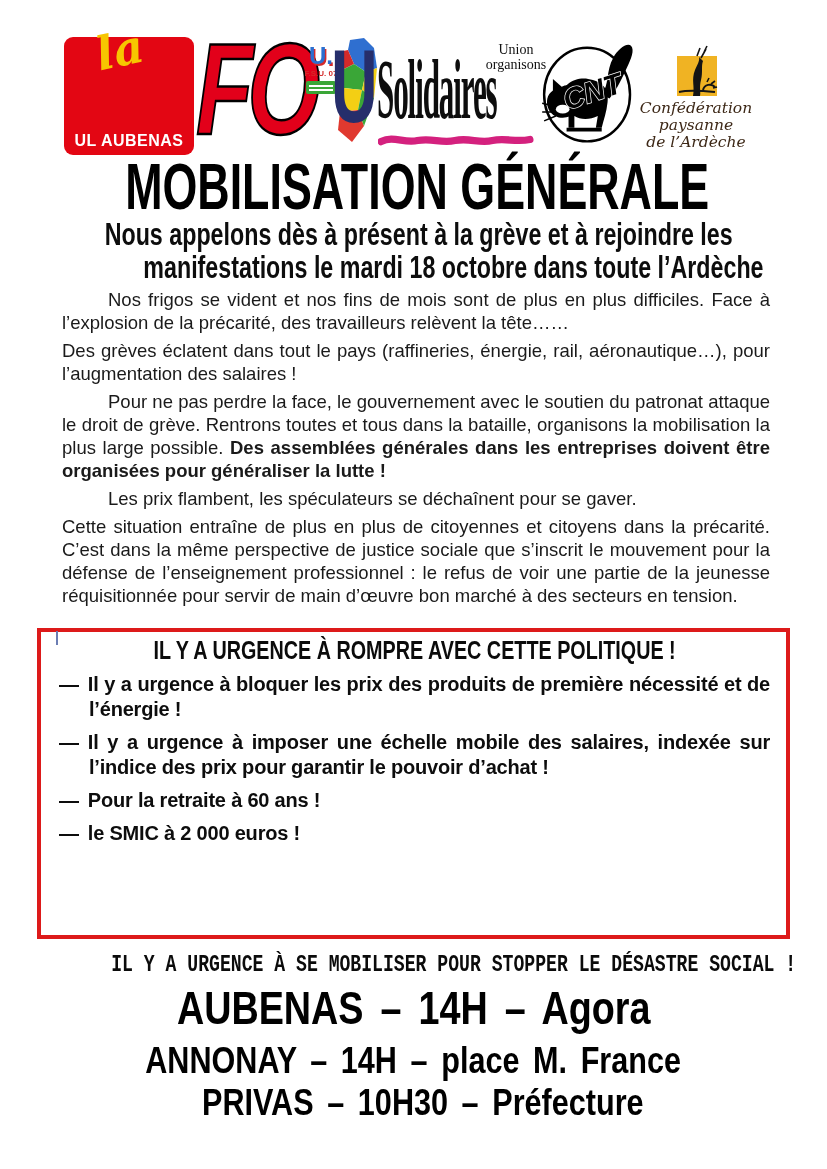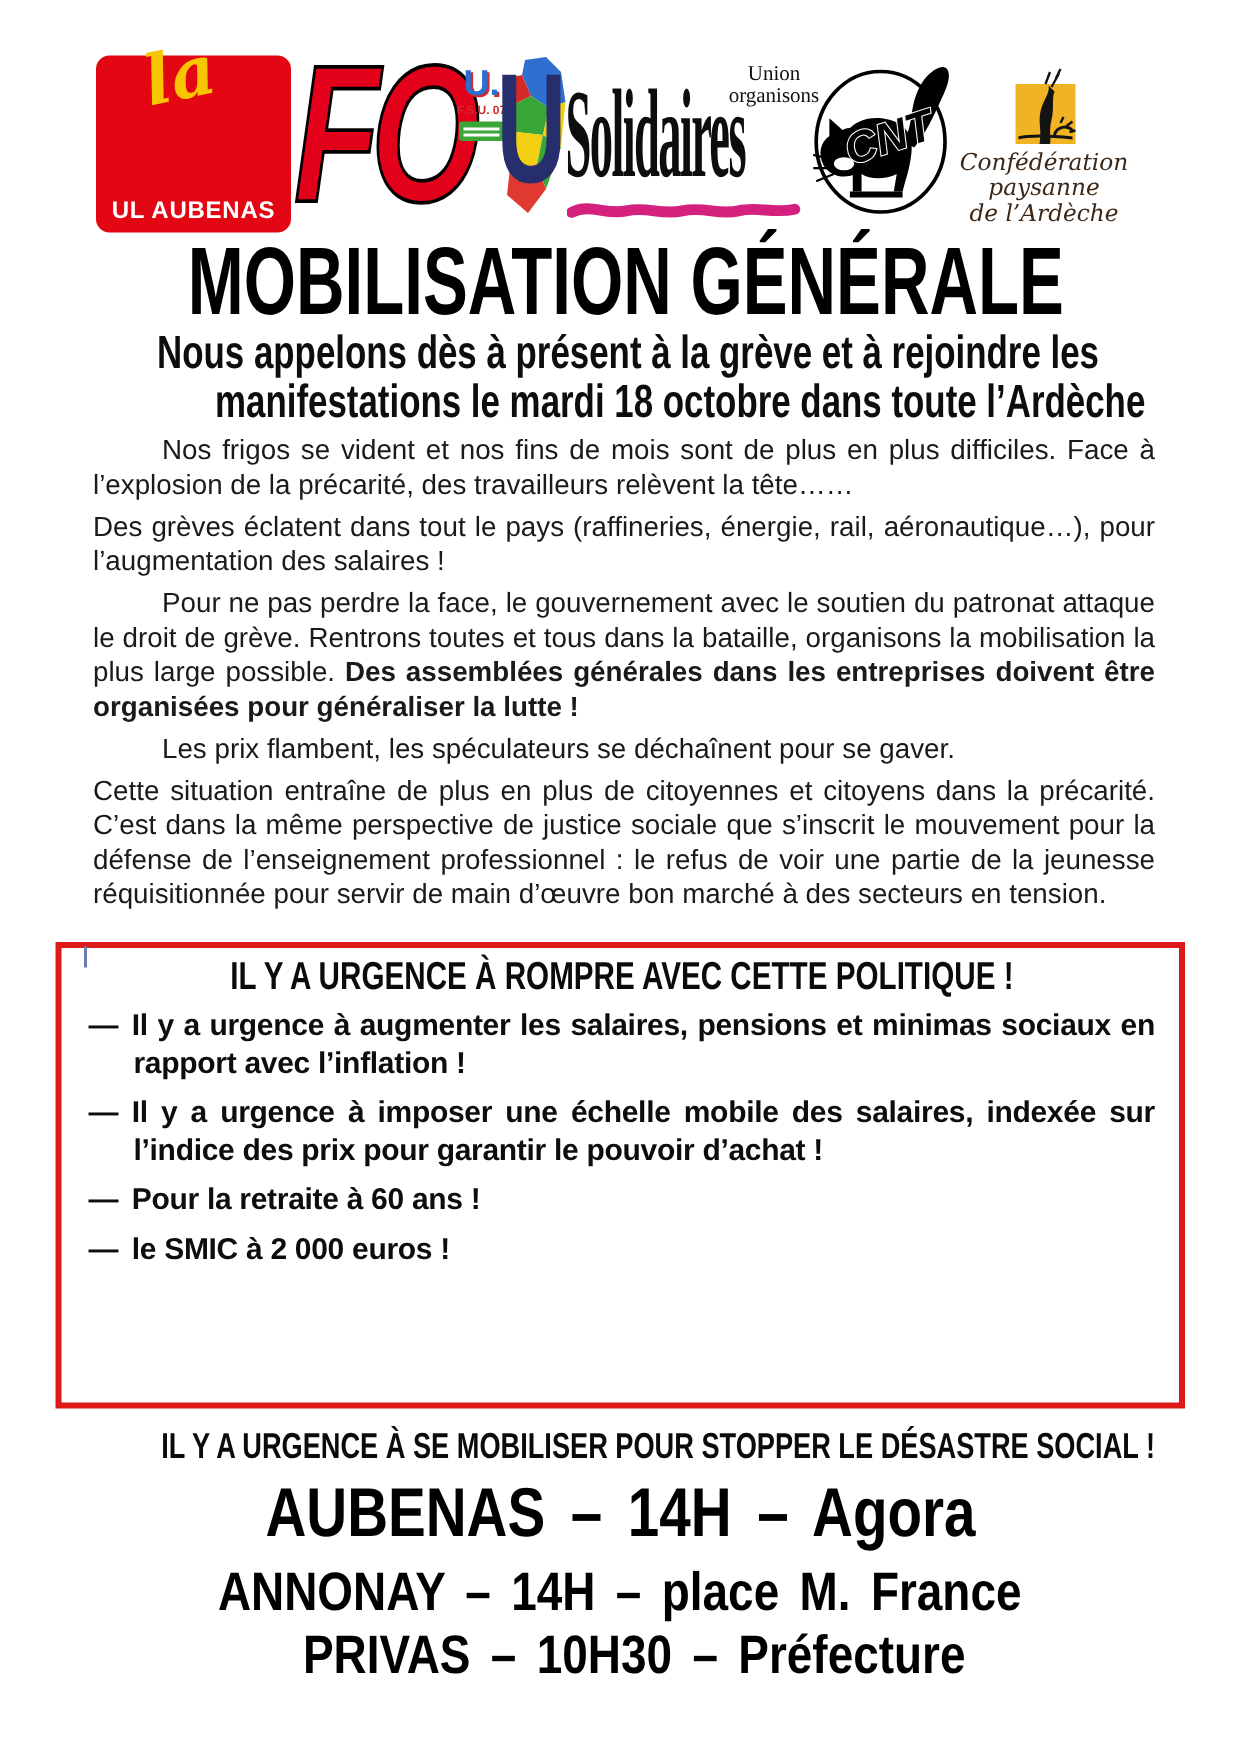--- a/index.html
+++ b/index.html
@@ -81,21 +81,21 @@
     line-height:28px; transform:scaleX(0.76); }
   .urgence-item { font-size:20px; font-weight:bold; line-height:25px; margin-top:8px;
     padding-left:30px; text-indent:-30px; text-align:justify; letter-spacing:-0.2px;
     color:#0d0d0d; }
   .urgence-item .dash { margin-right:9px; }
 
   .cursor-artifact { position:absolute; left:56px; top:631px; width:2px; height:14px;
     background:#6b7db3; }
 
   
-  .footer-row { top:951px; }
+  .footer-row { top:951px;font-family:Liberation Mono, monospace; }
   .footer-text { font-size:24px; font-weight:800; color:#0b0b0b; line-height:28px;
     transform:scaleX(0.755); }
 
   .event0 { top:984px; }
   .event0 .cond { font-size:46px; font-weight:800; color:#000; line-height:48px;
     word-spacing:8px; transform:scaleX(0.82); }
   .event1 { top:1042px; }
   .event2 { top:1084px;padding-left:19px; }
   .event1 .cond, .event2 .cond { font-size:36px; font-weight:800; color:#000;
     line-height:38px; word-spacing:6px; transform:scaleX(0.85); }
@@ -177,21 +177,21 @@
   <p>Des grèves éclatent dans tout le pays (raffineries, énergie, rail, aéronautique…), pour l’augmentation des salaires !</p>
   <p class="indent"><span>Pour ne pas perdre la face, le gouvernement avec le soutien du patronat attaque le droit de grève. Rentrons toutes et tous dans la bataille, organisons la mobilisation la plus large possible. </span><strong>Des assemblées générales dans les entreprises doivent être organisées pour généraliser la lutte !</strong></p>
   <p class="indent">Les prix flambent, les spéculateurs se déchaînent pour se gaver.</p>
   <p>Cette situation entraîne de plus en plus de citoyennes et citoyens dans la précarité. C’est dans la même perspective de justice sociale que s’inscrit le mouvement pour la défense de l’enseignement professionnel : le refus de voir une partie de la jeunesse réquisitionnée pour servir de main d’œuvre bon marché à des secteurs en tension.</p>
 </div>
 
 <div class="urgence-box">
   <div class="urgence-header">
     <span class="cond">IL Y A URGENCE À ROMPRE AVEC CETTE POLITIQUE !</span>
   </div>
-  <div class="urgence-item"><span class="dash">—</span><span>Il y a urgence à augmenter les salaires, pensions et minimas sociaux en rapport avec l’inflation !</span></div>
+  <div class="urgence-item"><span class="dash">—</span><span>Il y a urgence à bloquer les prix des produits de première nécessité et de l’énergie !</span></div>
   <div class="urgence-item"><span class="dash">—</span><span>Il y a urgence à imposer une échelle mobile des salaires, indexée sur l’indice des prix pour garantir le pouvoir d’achat !</span></div>
   <div class="urgence-item"><span class="dash">—</span><span>Pour la retraite à 60 ans !</span></div>
   <div class="urgence-item"><span class="dash">—</span><span>le SMIC à 2 000 euros !</span></div>
 </div>
 <div class="cursor-artifact"></div>
 
 <div class="center-row footer-row">
   <span class="cond footer-text">IL Y A URGENCE À SE MOBILISER POUR STOPPER LE DÉSASTRE SOCIAL !</span>
 </div>
 <div class="center-row event0">

